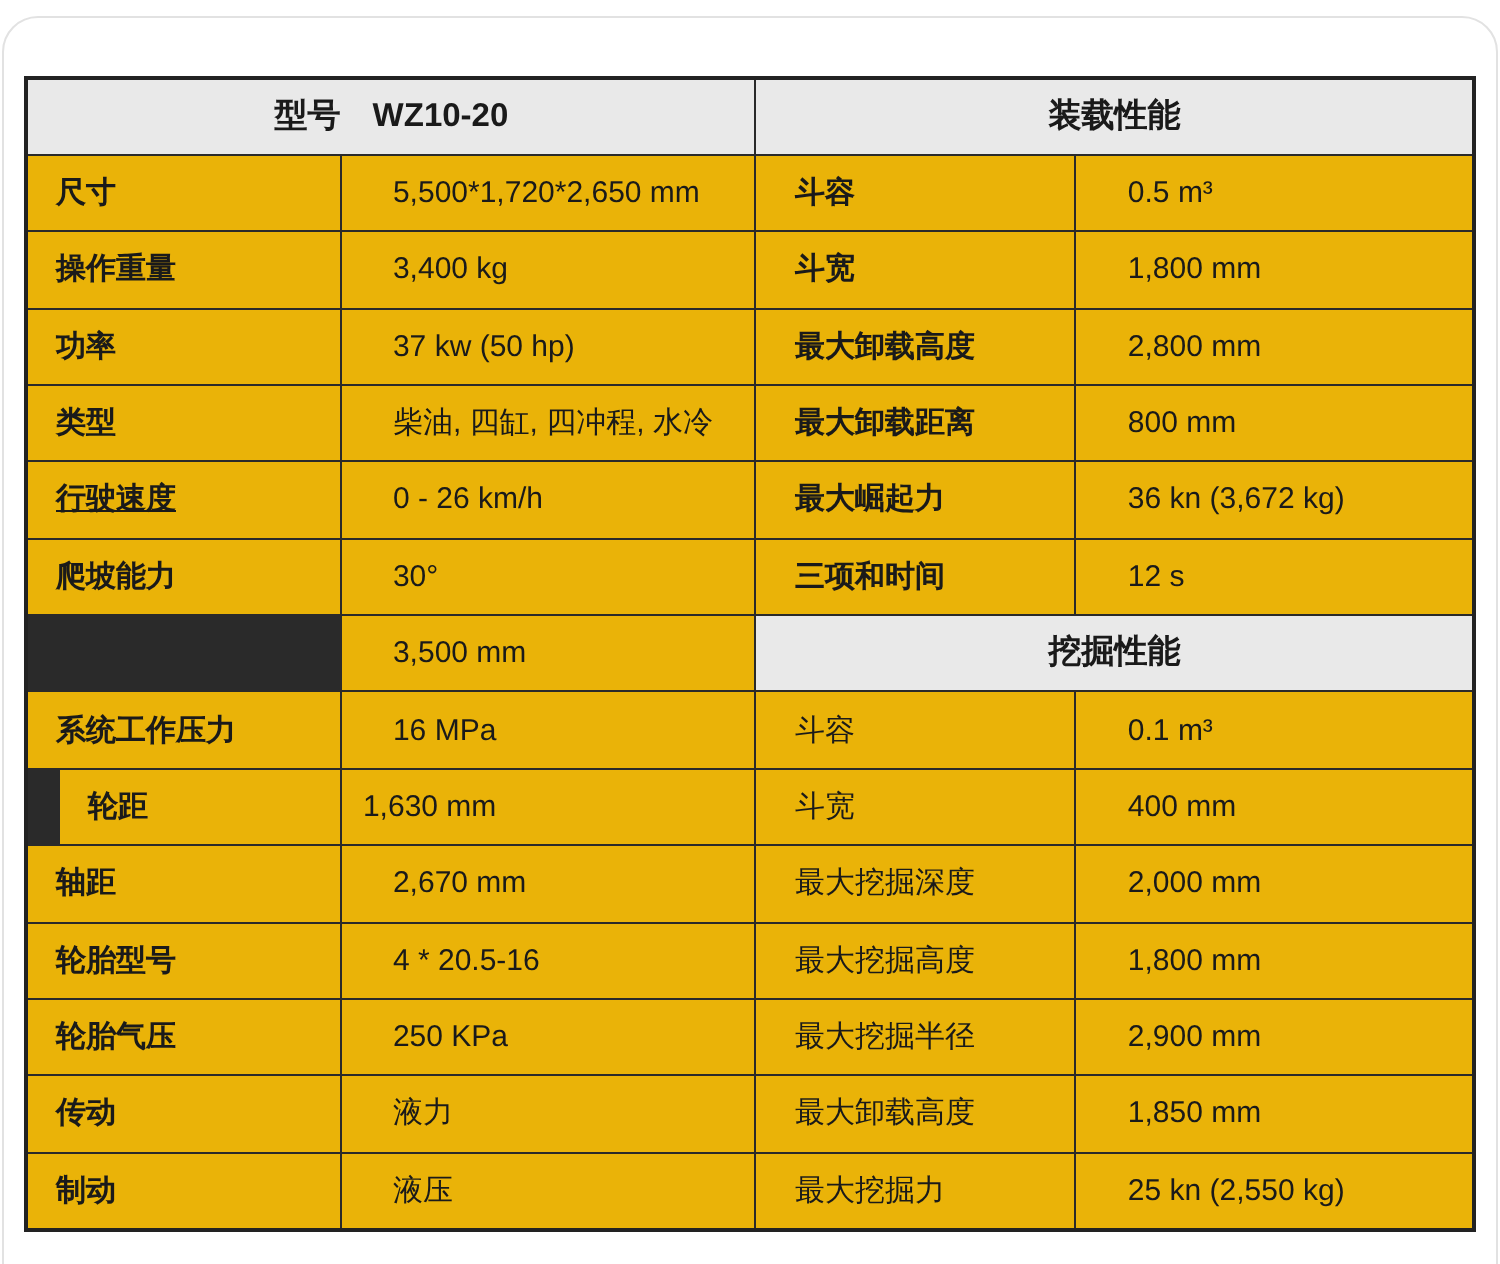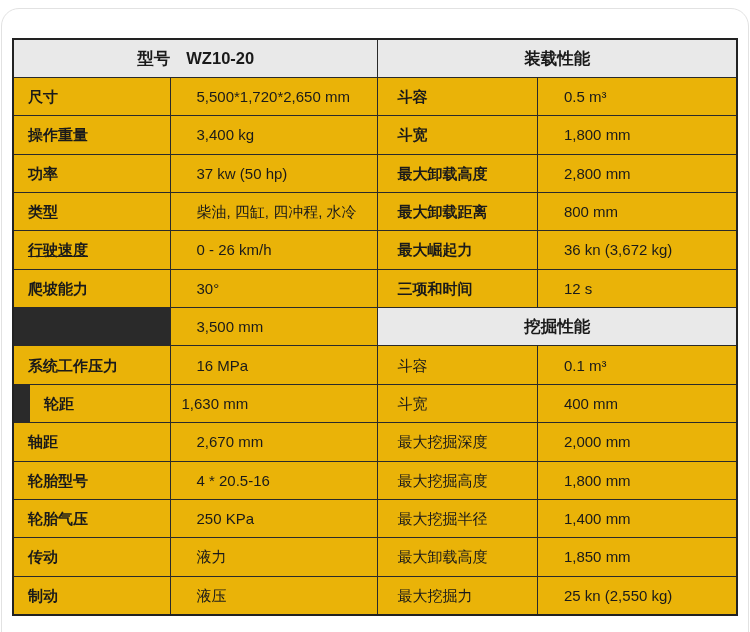--- a/index.html
+++ b/index.html
@@ -121,21 +121,21 @@
       <div class="cell l-value" style="grid-area: 11 / 2;">2,670 mm</div>
       <div class="cell r-label" style="grid-area: 11 / 3;">最大挖掘深度</div>
       <div class="cell r-value" style="grid-area: 11 / 4;">2,000 mm</div>
       <div class="cell l-label" style="grid-area: 12 / 1;">轮胎型号</div>
       <div class="cell l-value" style="grid-area: 12 / 2;">4 * 20.5-16</div>
       <div class="cell r-label" style="grid-area: 12 / 3;">最大挖掘高度</div>
       <div class="cell r-value" style="grid-area: 12 / 4;">1,800 mm</div>
       <div class="cell l-label" style="grid-area: 13 / 1;">轮胎气压</div>
       <div class="cell l-value" style="grid-area: 13 / 2;">250 KPa</div>
       <div class="cell r-label" style="grid-area: 13 / 3;">最大挖掘半径</div>
-      <div class="cell r-value" style="grid-area: 13 / 4;">1,400 mm</div>
+      <div class="cell r-value" style="grid-area: 13 / 4;">2,900 mm</div>
       <div class="cell l-value" style="grid-area: 14 / 2;">液力</div>
       <div class="cell l-label" style="grid-area: 14 / 1;">传动</div>
       <div class="cell r-label" style="grid-area: 14 / 3;">最大卸载高度</div>
       <div class="cell r-value" style="grid-area: 14 / 4;">1,850 mm</div>
       <div class="cell l-value" style="grid-area: 15 / 2;">液压</div>
       <div class="cell l-label" style="grid-area: 15 / 1;">制动</div>
       <div class="cell r-label" style="grid-area: 15 / 3;">最大挖掘力</div>
       <div class="cell r-value" style="grid-area: 15 / 4;">25 kn (2,550 kg)</div>
     </div>
 </div>

